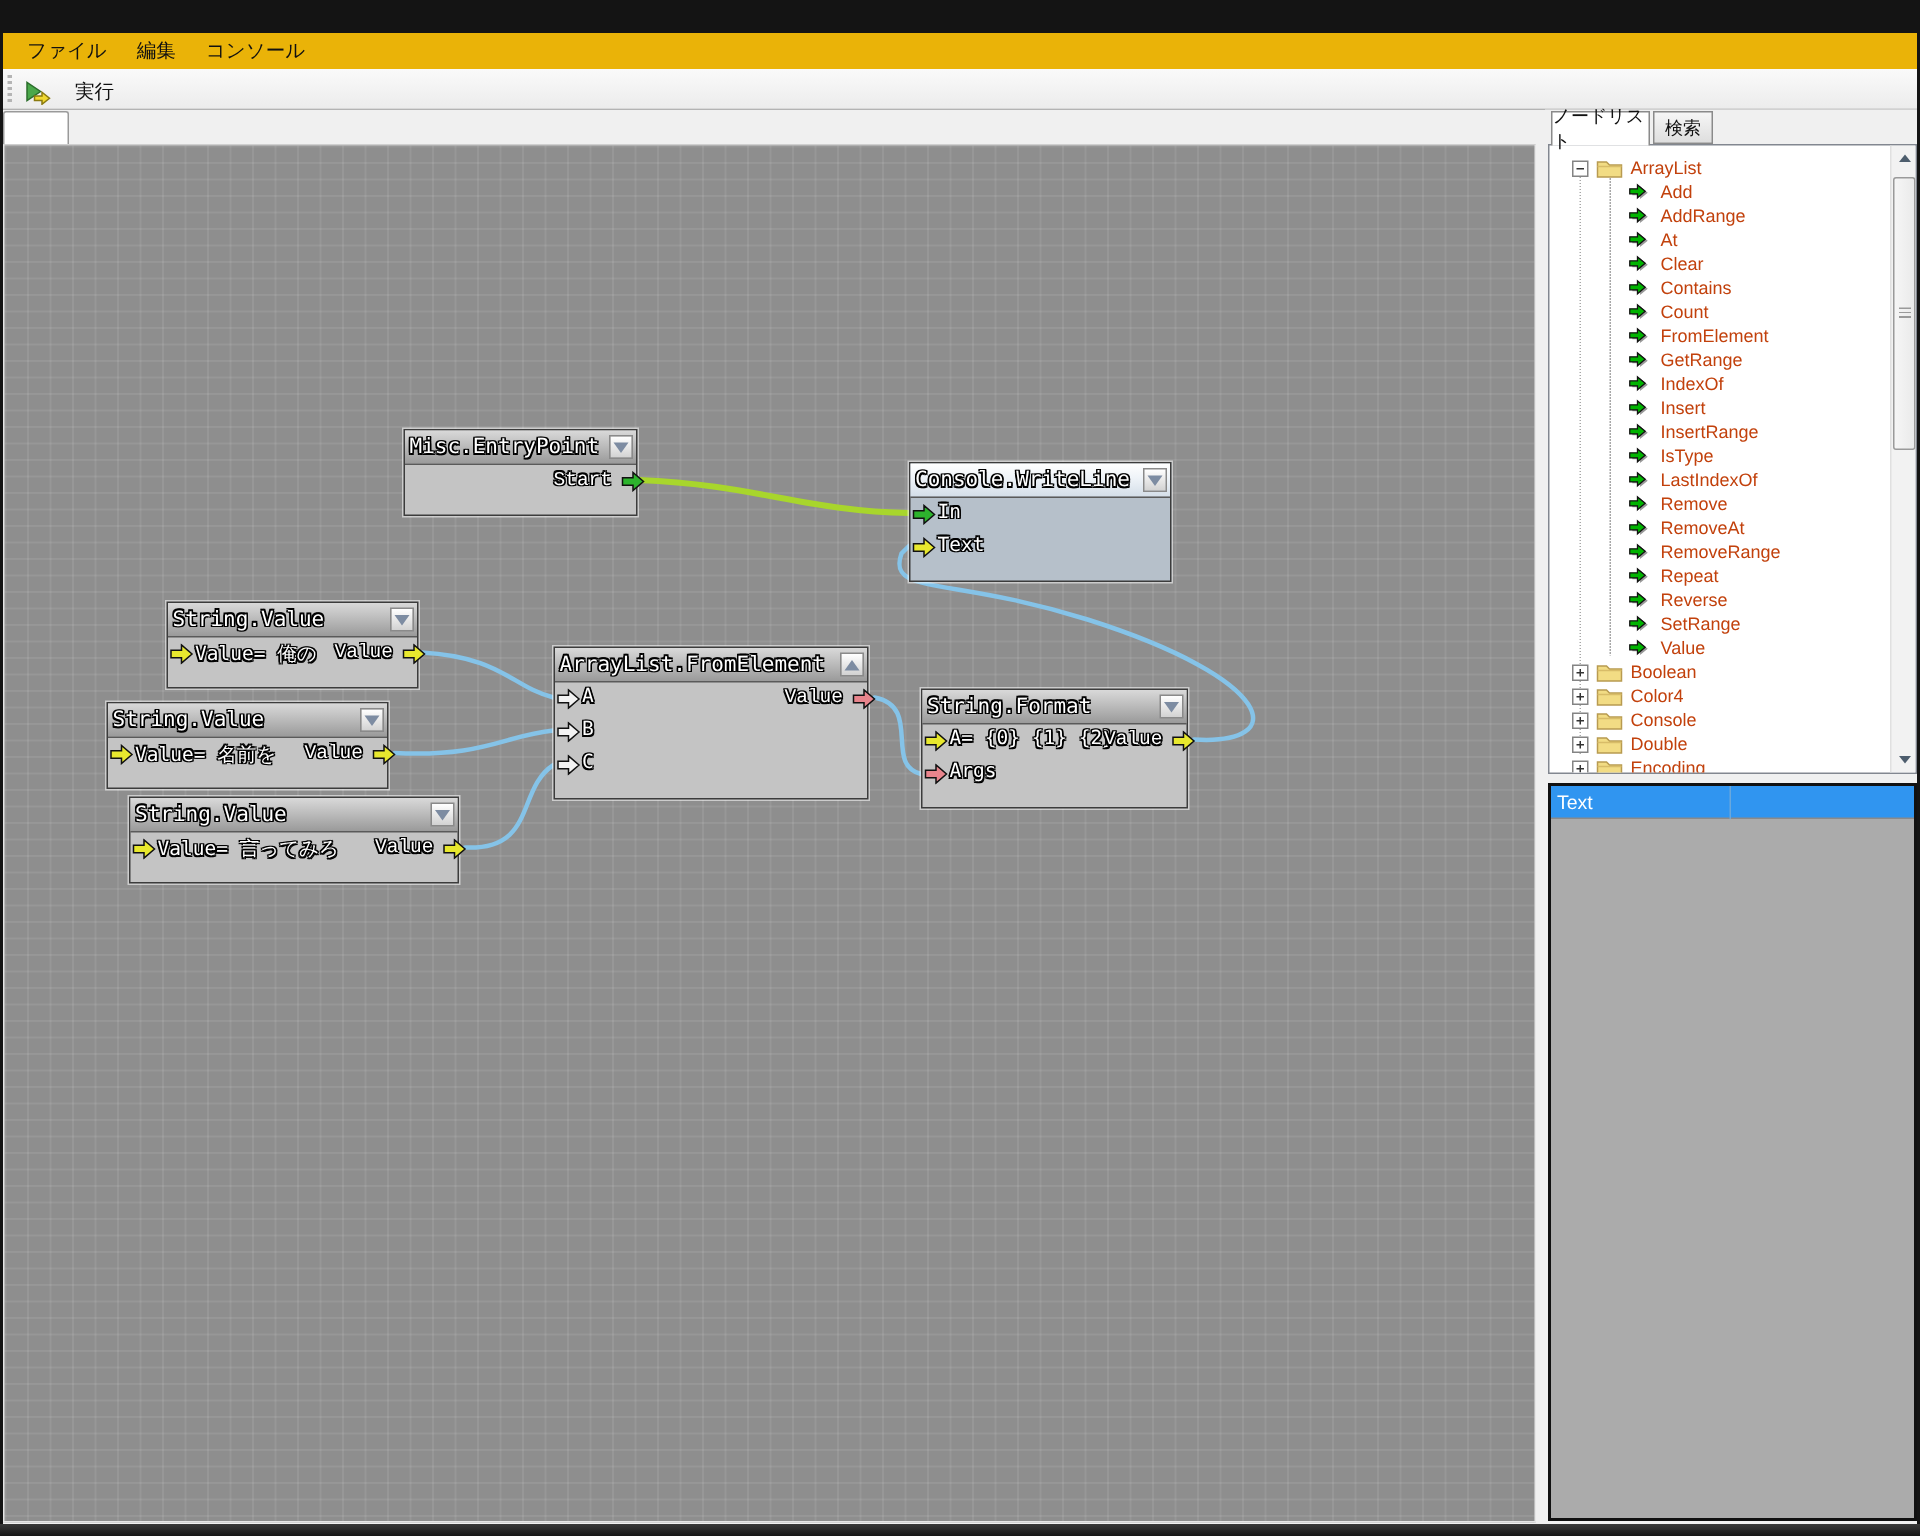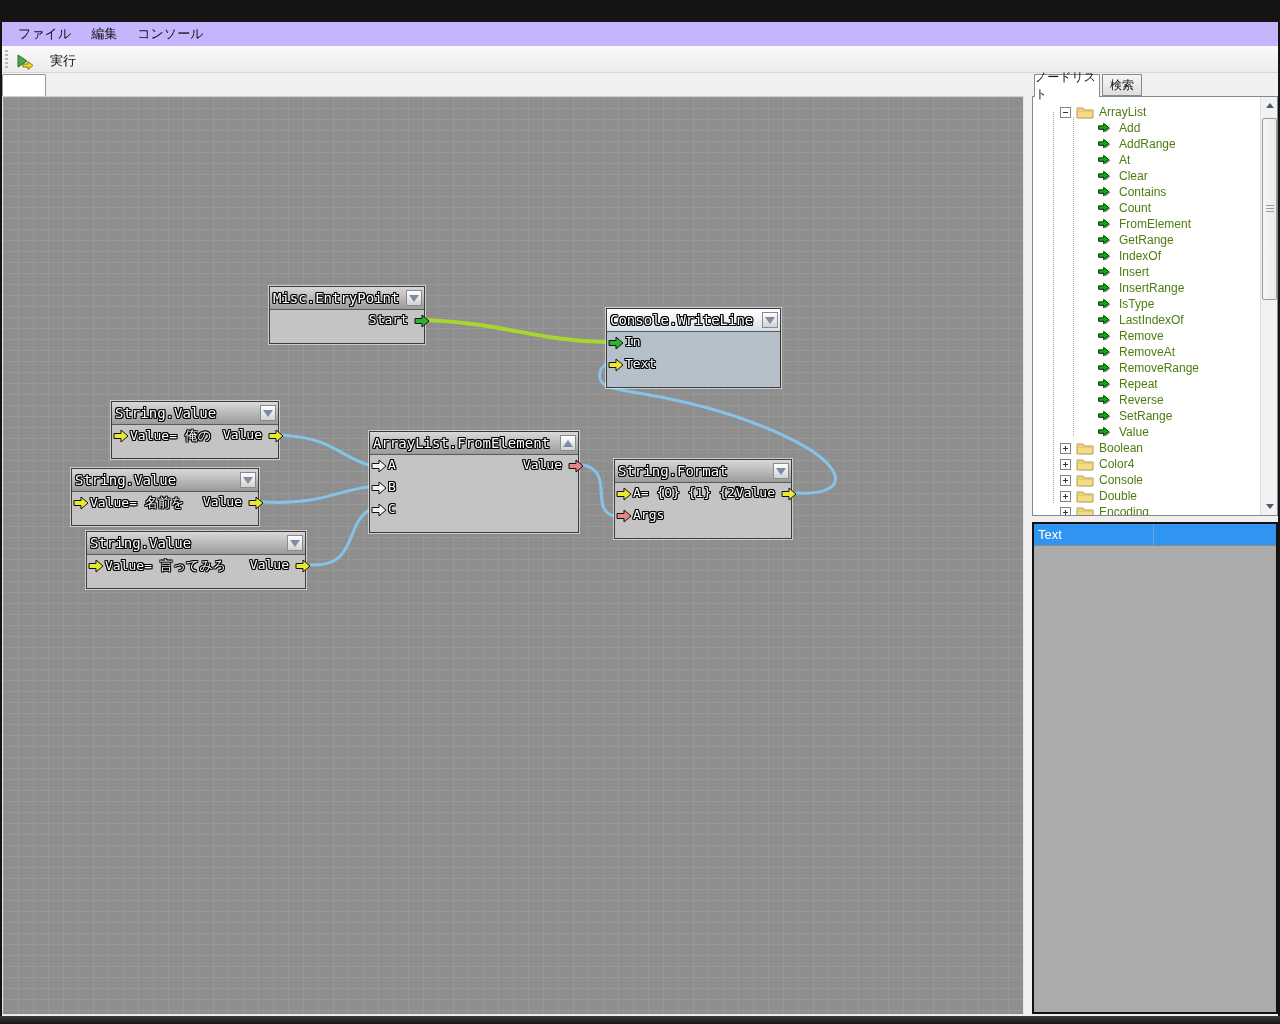--- a/index.html
+++ b/index.html
@@ -18,21 +18,21 @@
     border-radius:0 0 5px 5px; color:#fff; font-size:10px; font-weight:bold;
     display:flex; align-items:center; justify-content:center;
     background:linear-gradient(180deg,#8a8a8a,#4a4a4a 45%,#262626 50%,#3a3a3a);
     box-shadow:inset 0 1px 0 rgba(255,255,255,.35); text-shadow:0 1px 1px #000; }
   .winbtn.min,.winbtn.max { width:29px; }
   .winbtn.close { width:46px;
     background:linear-gradient(180deg,#f1a492,#d55442 45%,#9c1f10 50%,#c04330); }
 
   
   #menubar { position:absolute; left:2px; top:22px; width:1276px; height:24px;
-    background:#c4b5fd; display:flex; align-items:center; padding-left:6px; }
+    background:#eab308; display:flex; align-items:center; padding-left:6px; }
   .menu-item { font-size:13px; color:#111; padding:3px 10px; }
   #toolbar { position:absolute; left:2px; top:46px; width:1276px; height:27px;
     background:linear-gradient(180deg,#fafafa,#ececec); border-bottom:1px solid #d8d8d8; }
   #tool-grip { position:absolute; left:3px; top:4px; width:3px; height:18px;
     background:repeating-linear-gradient(180deg,#b5b5b5 0 2px,transparent 2px 4px); }
   #run-button { position:absolute; left:10px; top:2px; height:22px; display:flex;
     align-items:flex-end; gap:16px; padding:0 4px; font-size:13px; color:#111; }
   #mode-select { position:absolute; left:64px; top:3px; width:120px; height:21px;
     background:#fff; border:1px solid #d0d0d0; font-size:13px; color:#111;
     display:flex; align-items:center; padding-left:6px;margin-top:38px; }
@@ -74,36 +74,36 @@
   .collapse-btn { position:absolute; right:2px; top:3px; width:16px; height:16px;
     background:linear-gradient(180deg,#fff,#d2d2d2); border:1px solid #8a8a8a;
     display:flex; align-items:center; justify-content:center; }
   .tri-down { width:0; height:0; border-left:5px solid transparent;
     border-right:5px solid transparent; border-top:7px solid #7d8ca2; }
   .tri-up { width:0; height:0; border-left:5px solid transparent;
     border-right:5px solid transparent; border-bottom:7px solid #7d8ca2; }
   .node-row { position:relative; height:22px; }
   .port-in { position:absolute; left:1px; top:4px; }
   .port-in-label { position:absolute; left:18px; top:2px; }
-  .port-out-label { position:absolute; right:16px; top:2px; }
+  .port-out-label { position:absolute; right:16px; top:2px;font-family:Liberation Mono, monospace; }
   .port-out { position:absolute; right:-6px; top:4px; }
 
   
   #sidebar { position:absolute; left:1028px; top:0; width:248px; height:943px; background:#f0f0f0; }
   .side-tab { position:absolute; top:1px; height:22px; font-size:12px; color:#111;
     display:flex; align-items:center; justify-content:center; }
   #tab-nodelist { left:4px; width:66px; background:#fff; border:1px solid #8a8a8a;
     border-bottom:none; z-index:2; height:23px; }
   #tab-search { left:72px; width:40px; background:linear-gradient(180deg,#f6f6f6,#dedede);
     border:1px solid #8a8a8a; }
   #tree-panel { position:absolute; left:2px; top:23px; width:246px; height:420px;
     background:#fff; border:1px solid #828790; overflow:hidden; }
   #tree-body { position:absolute; left:0; top:0; width:227px; height:418px;
     overflow:hidden; padding-top:7px; }
-  .tree-row { position:relative; height:16px; font-size:12px; color:#4d7c0f;margin-left:12px; }
+  .tree-row { position:relative; height:16px; font-size:12px; color:#c2410c; }
   .tree-label { position:absolute; top:1px; white-space:nowrap; }
   .tree-row.folder .tree-label { left:54px; }
   .tree-row.leaf .tree-label { left:74px;text-align:center; }
   .expander { position:absolute; left:15px; top:3px; width:11px; height:11px;
     background:#fff; border:1px solid #848484; }
   .expander:before { content:""; position:absolute; left:2px; top:4px; width:5px;
     height:1px; background:#333; }
   .expander.plus:after { content:""; position:absolute; left:4px; top:2px;
     width:1px; height:5px; background:#333; }
   .tree-guide { position:absolute; width:1px;

